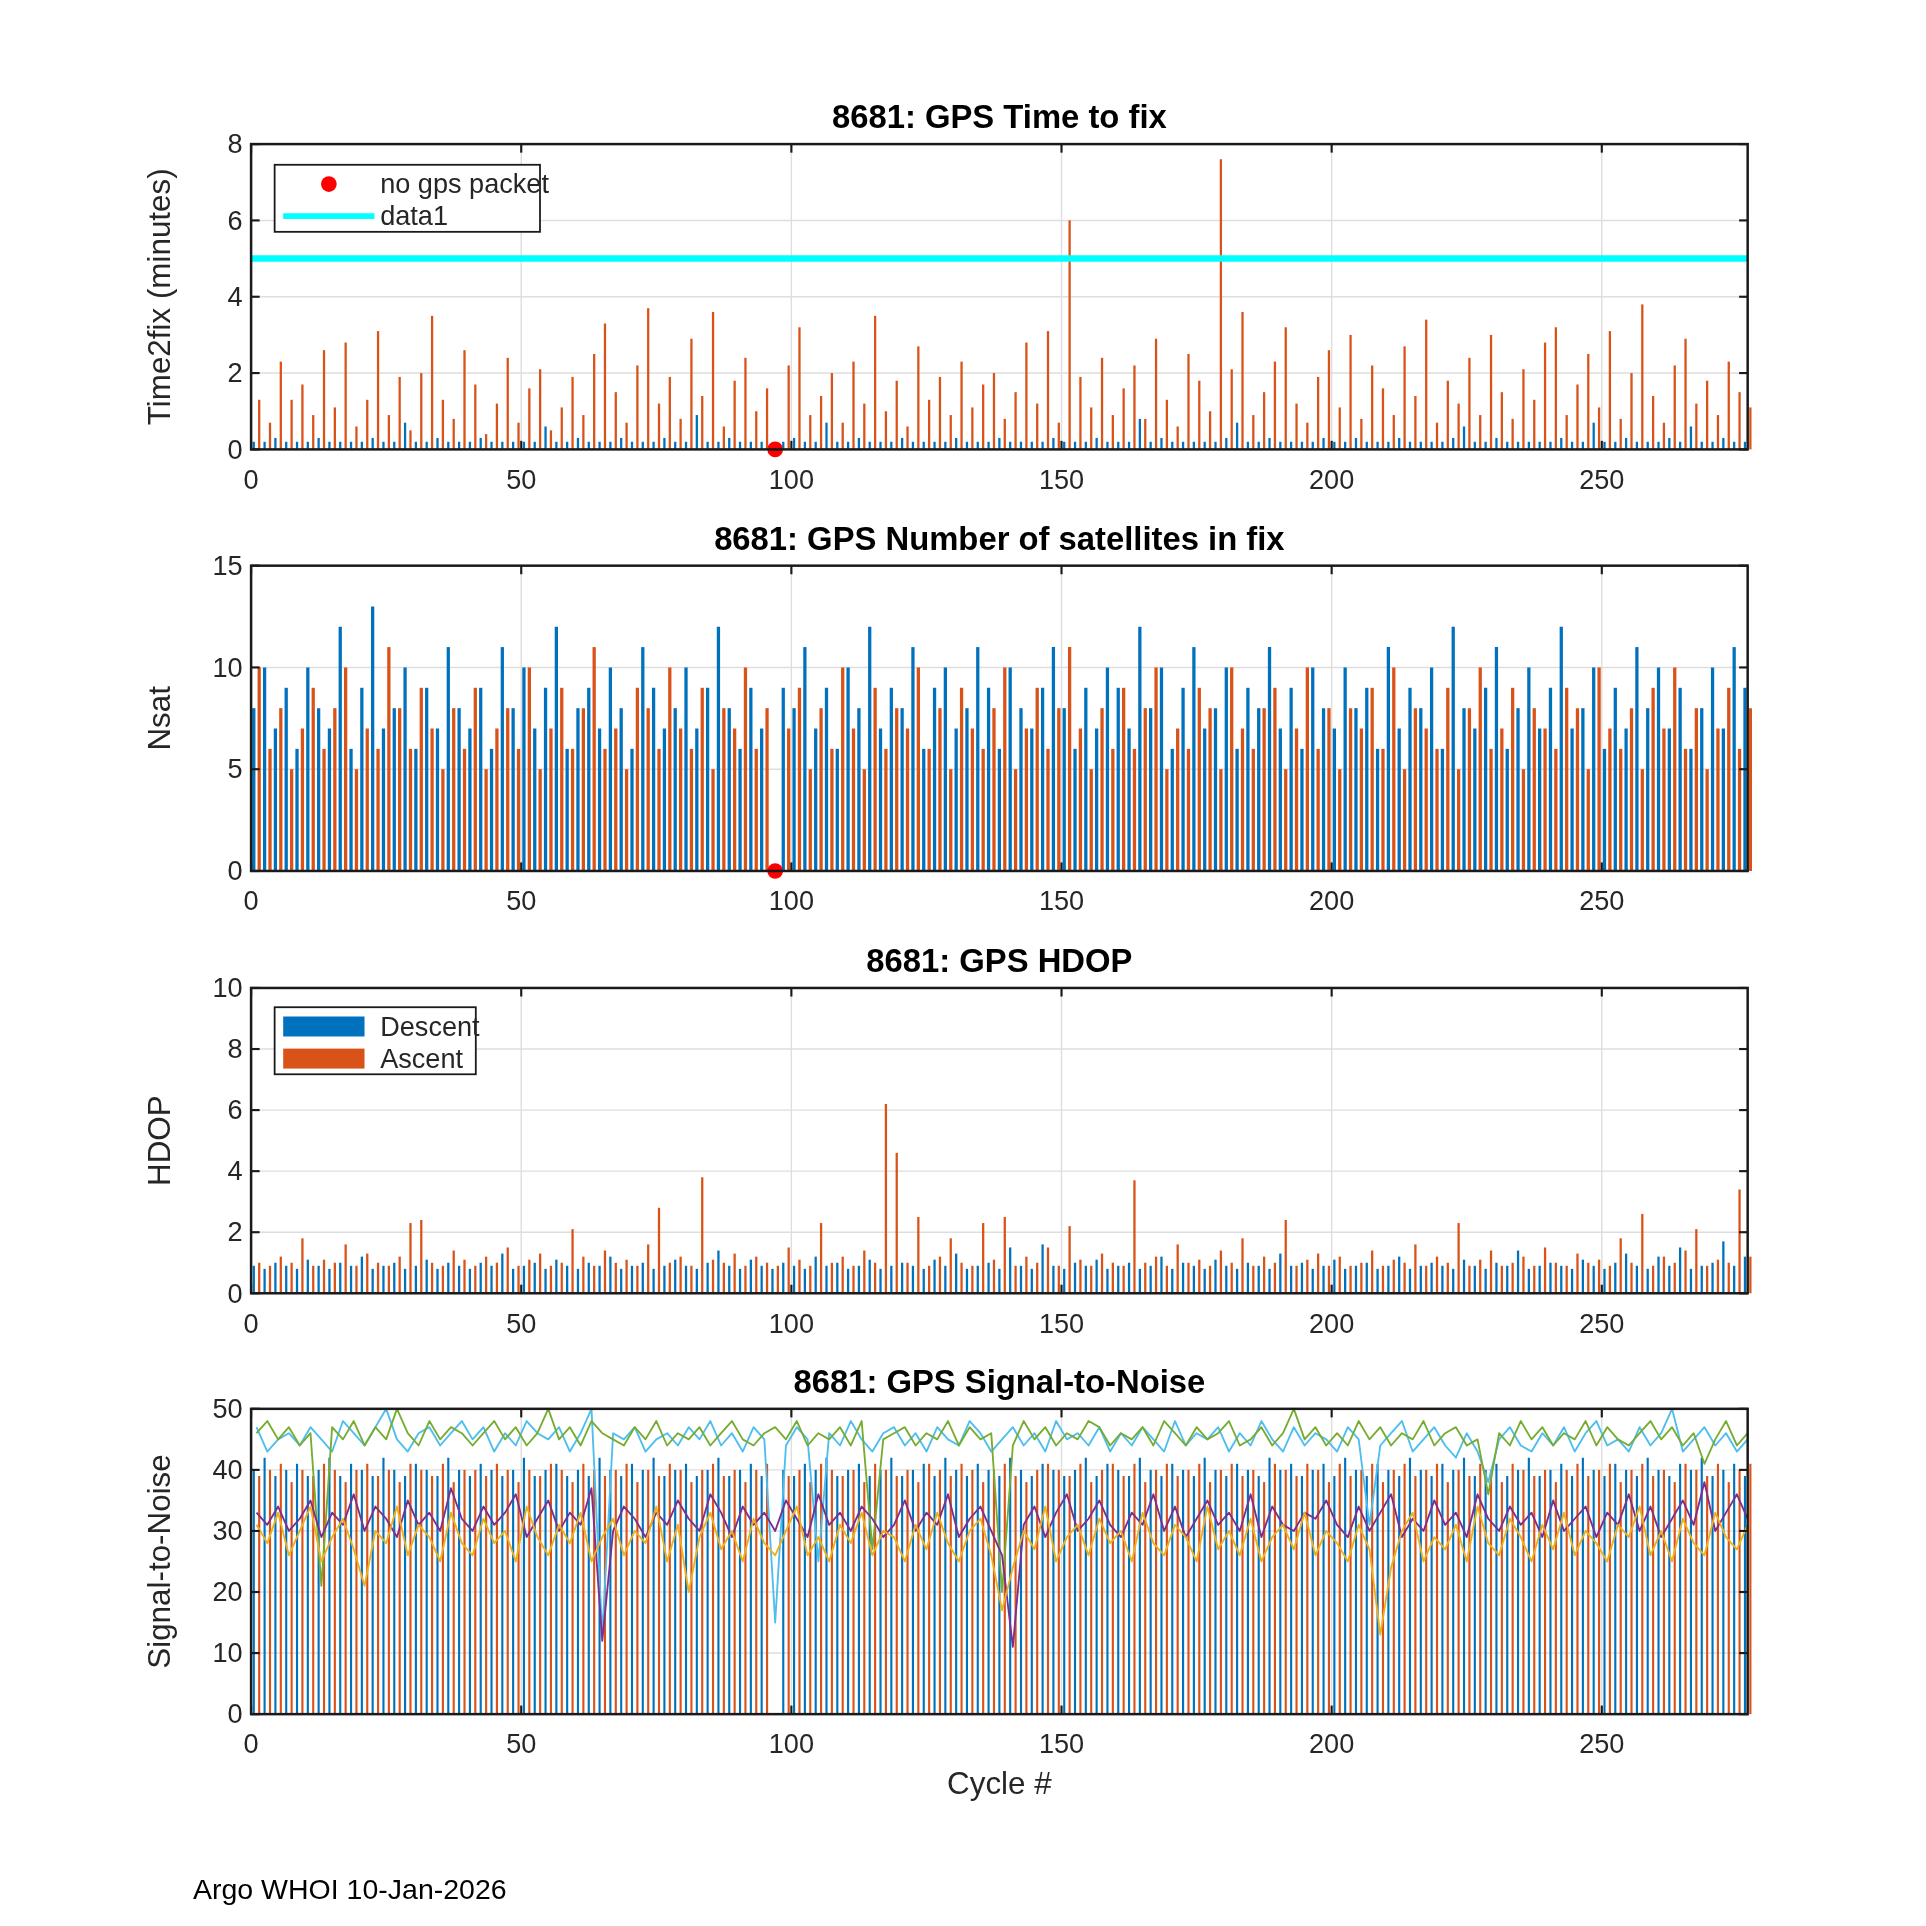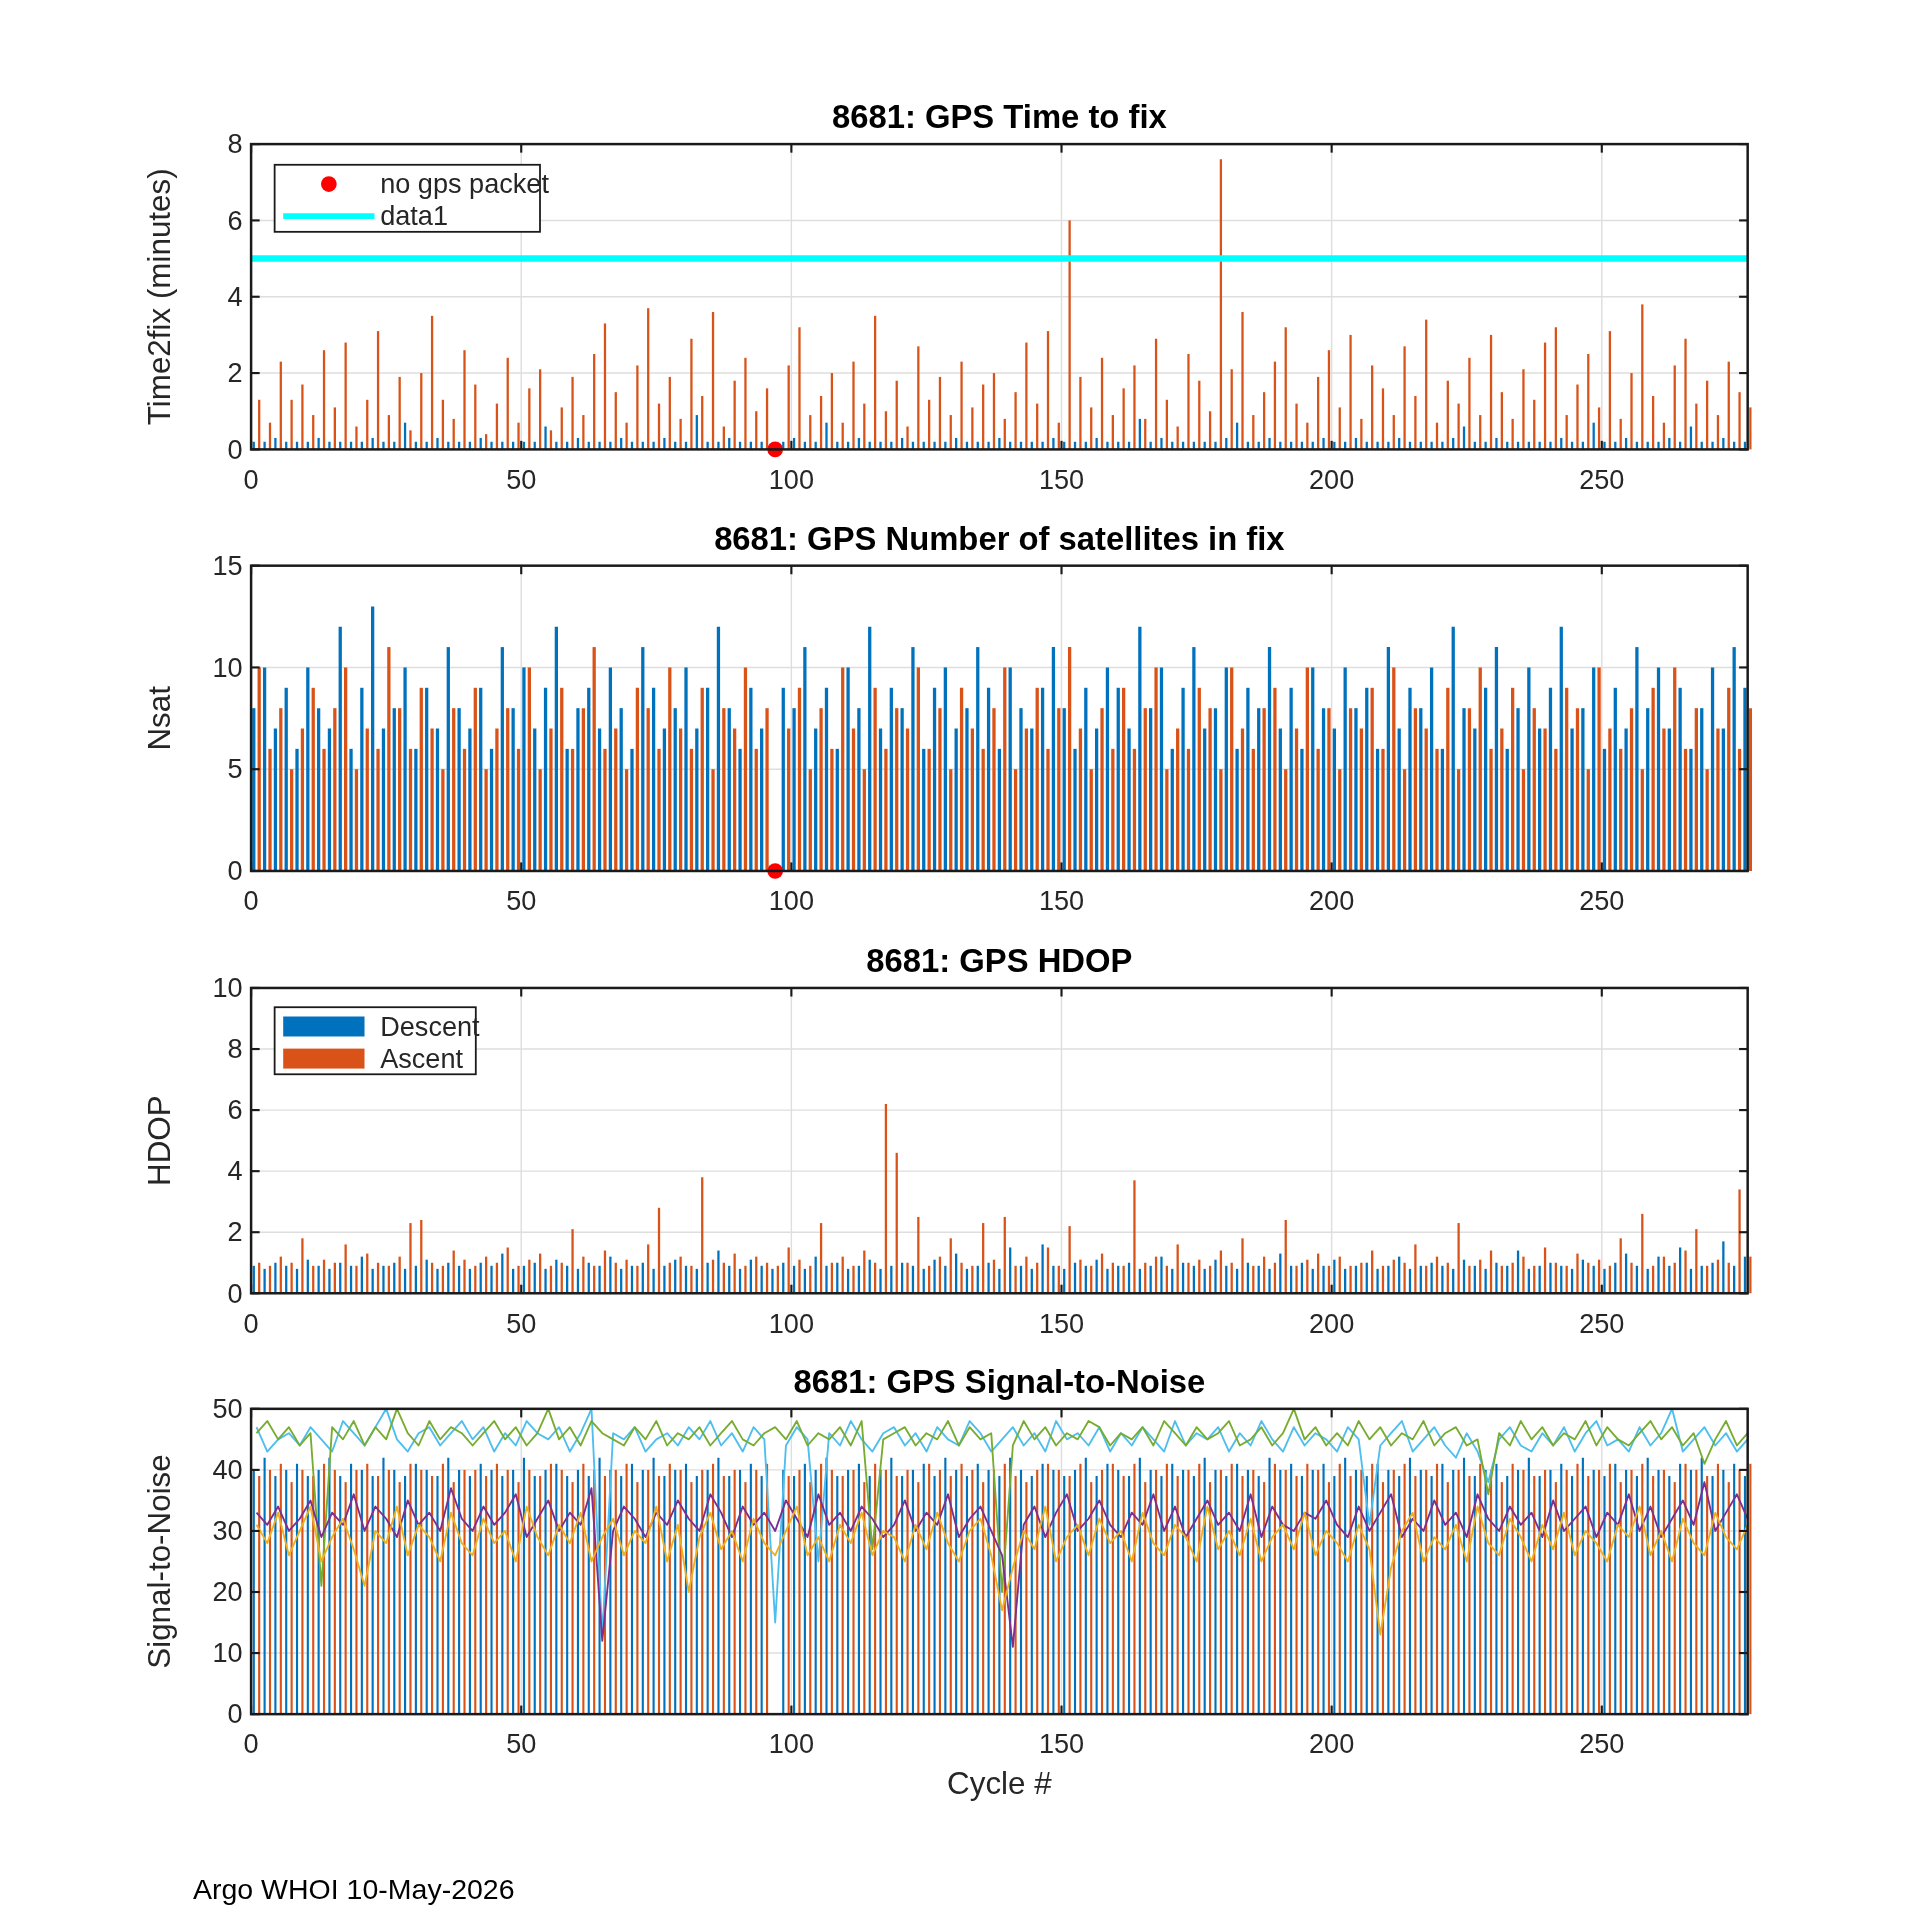--- a/index.html
+++ b/index.html
@@ -1355,14 +1355,14 @@
       <text x="340" y="2244.8" font-size="38" text-anchor="end" fill="#262626">20</text>
       <text x="340" y="2159.2" font-size="38" text-anchor="end" fill="#262626">30</text>
       <text x="340" y="2073.6" font-size="38" text-anchor="end" fill="#262626">40</text>
       <text x="340" y="1988" font-size="38" text-anchor="end" fill="#262626">50</text>
       <text x="1401" y="1953" font-size="46" text-anchor="middle" fill="#000000" font-weight="bold">8681: GPS Signal-to-Noise</text>
       <text x="238" y="2189" font-size="44" text-anchor="middle" fill="#262626" transform="rotate(-90 238 2189)">Signal-to-Noise</text>
       <text x="1401" y="2515" font-size="44" text-anchor="middle" fill="#262626">Cycle #</text>
     </g>
   </svg>
 
-<div class="footer">Argo WHOI 10-May-2026</div>
+<div class="footer">Argo WHOI 10-Jan-2026</div>
 
 
 </body></html>

